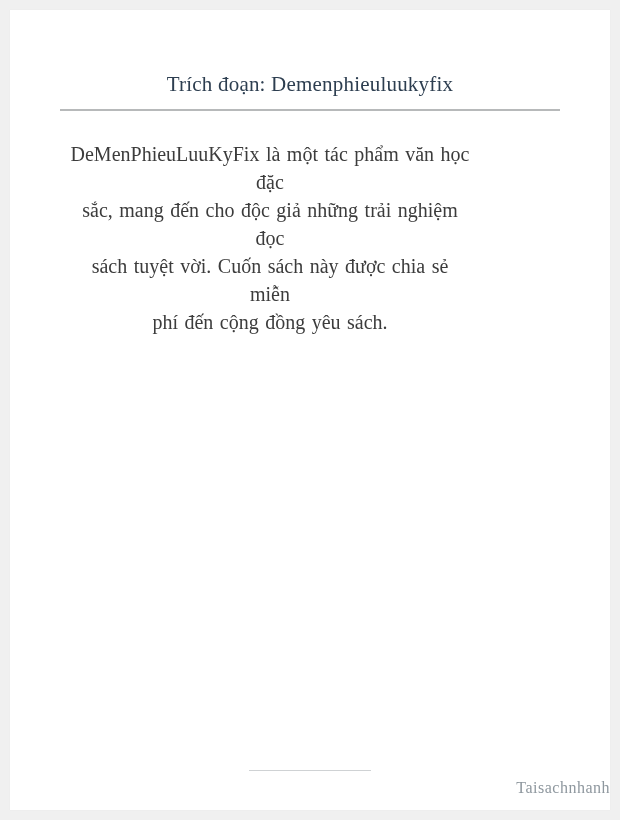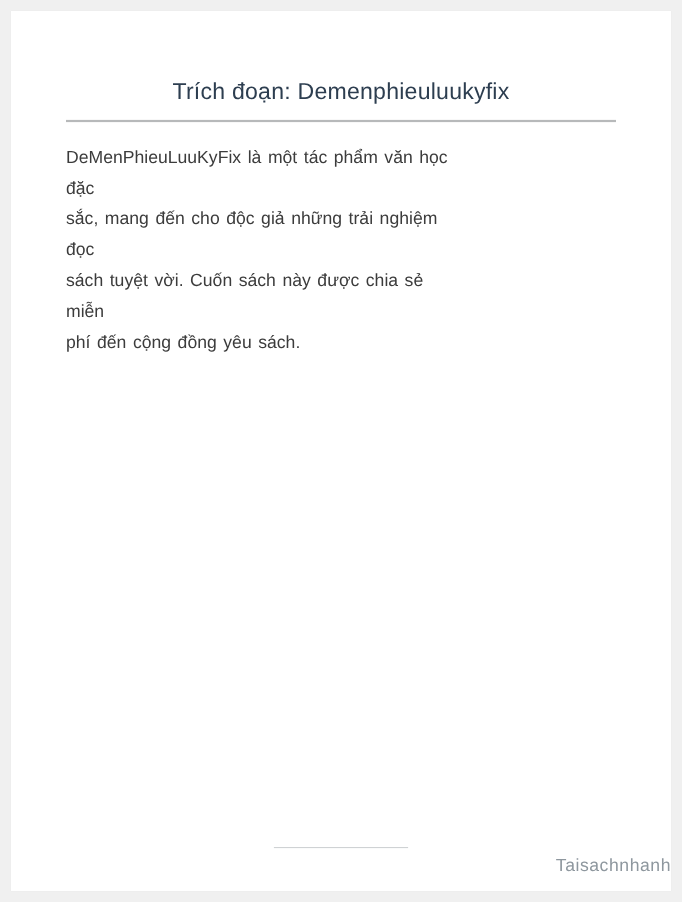--- a/index.html
+++ b/index.html
@@ -11,20 +11,21 @@
     height: 820px;
     background: #f0f0f0;
     font-family: "Liberation Sans", "DejaVu Sans", sans-serif;
     overflow: hidden;
   }
   .canvas {
     position: relative;
     width: 620px;
     height: 820px;
     background: #f0f0f0;
+    font-family: Liberation Serif, serif;
   }
   .page {
     position: absolute;
     left: 10px;
     top: 10px;
     width: 600px;
     height: 800px;
     background: #ffffff;
     box-shadow: 0 0 1px rgba(0,0,0,0.06);
   }
@@ -37,28 +38,28 @@
     color: #2d3e50;
     letter-spacing: 0.2px;
   }
   .title-rule {
     width: 500px;
     margin: 11px auto 0;
     border: 0;
     border-top: 2px solid #b7b9ba;
   }
   .excerpt {
-    margin: 19px 50px 0;
+    margin: 29px 50px 0;
     width: 420px;
-    font-size: 16px;
+    font-size: 20px;
     line-height: 28px;
     color: #3c3c3c;
     white-space: pre-line;
     word-spacing: 1.5px;
-    text-align: left;
+    text-align: center;
   }
   .footer {
     position: absolute;
     left: 0;
     right: 0;
     top: 760px;
     text-align: right;
   }
   .footer-rule {
     width: 122px;

